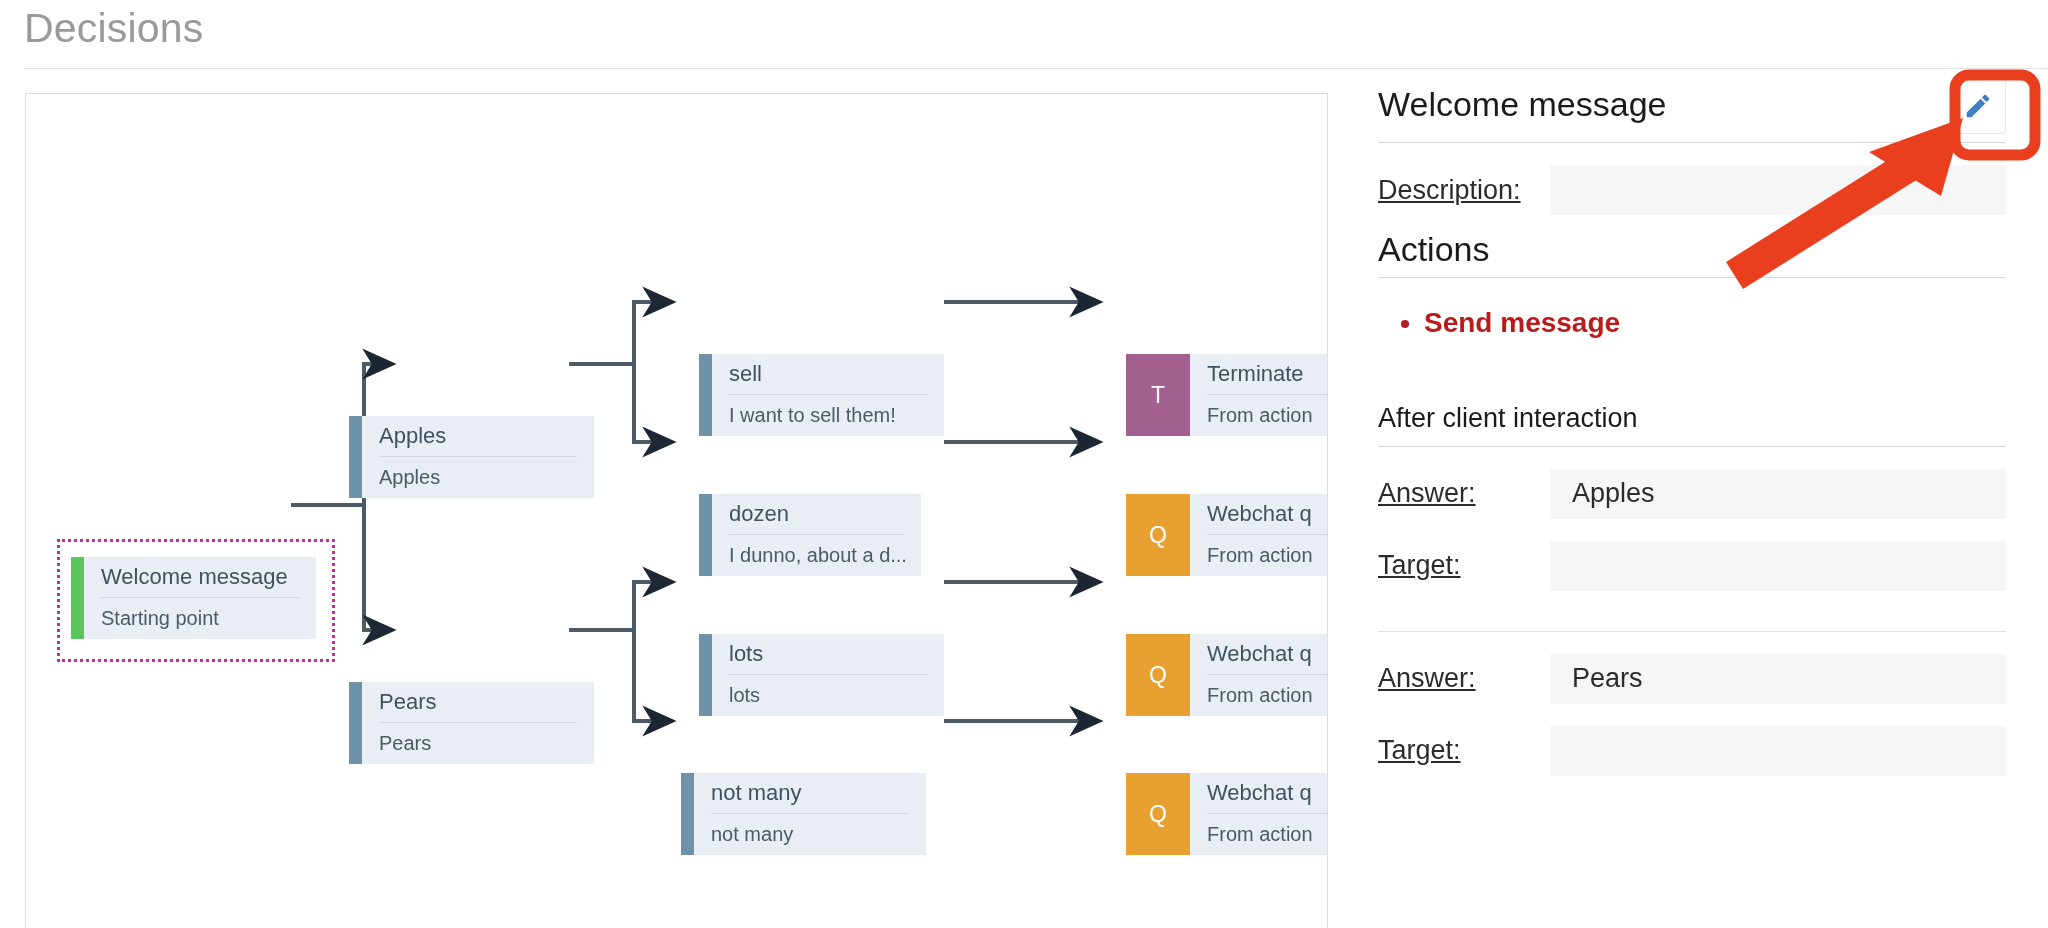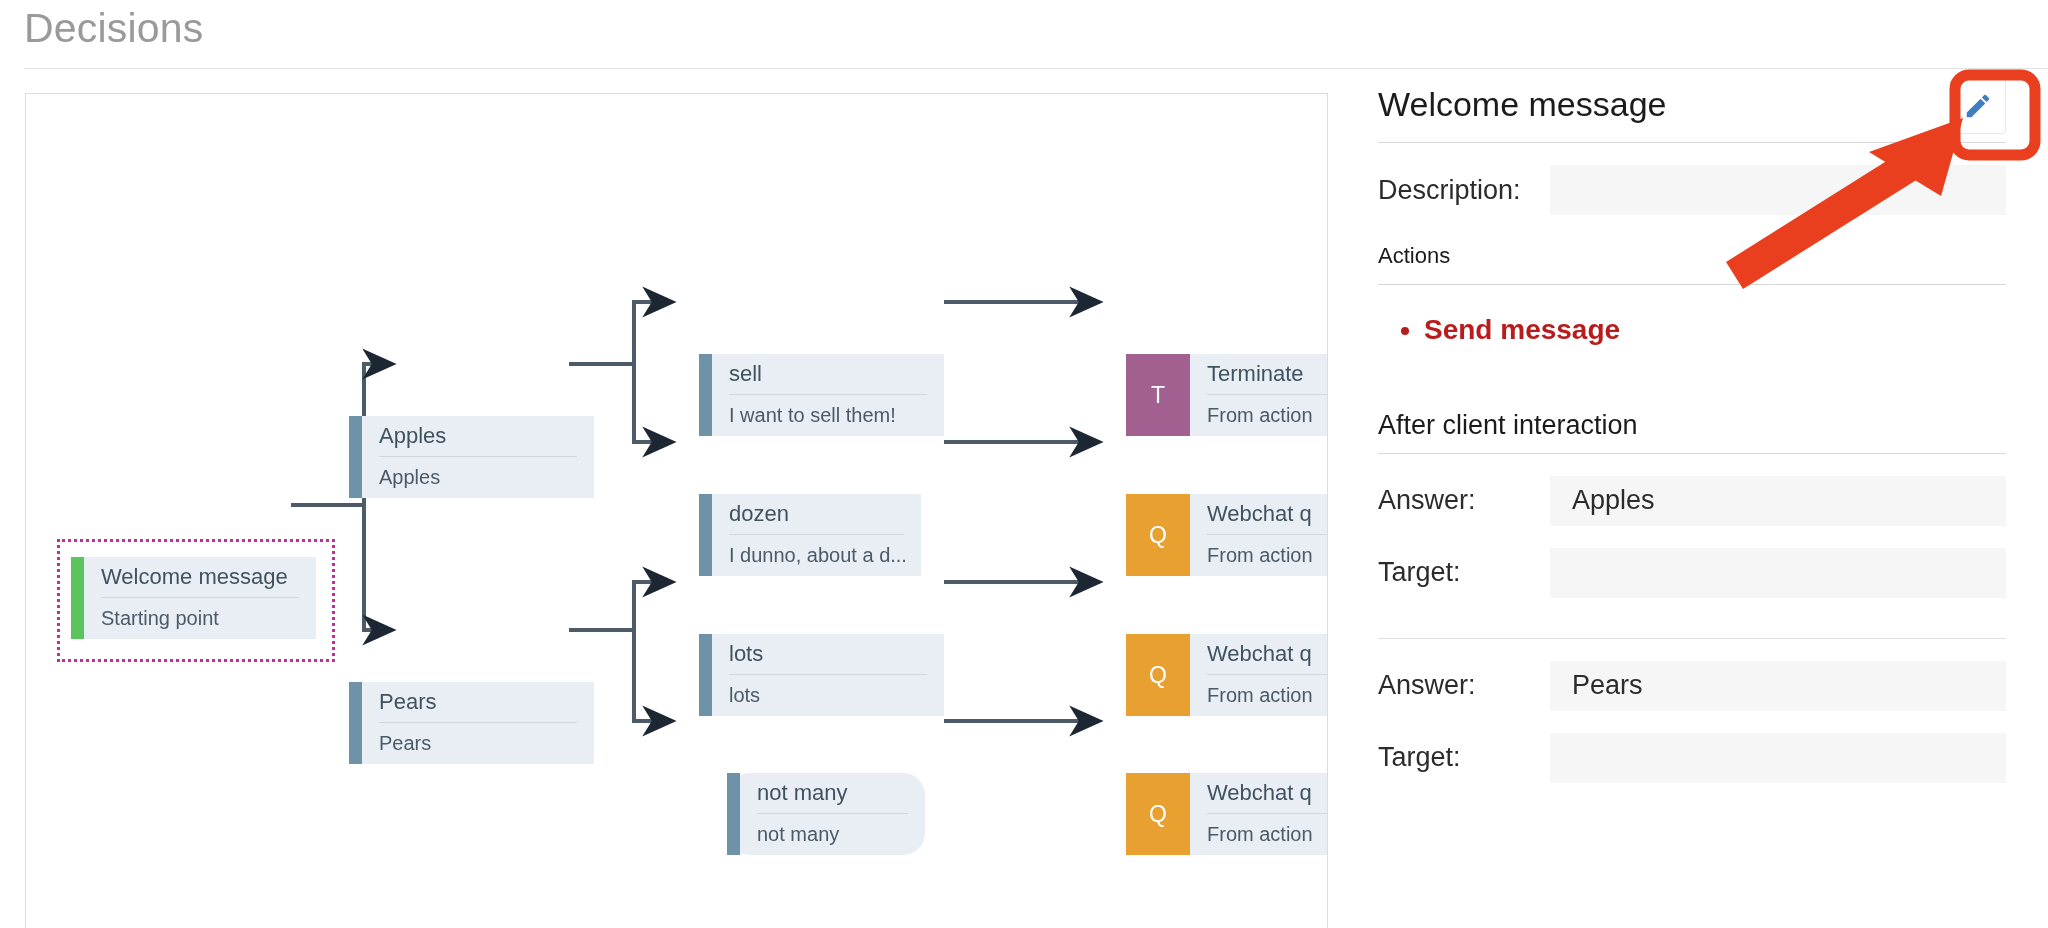--- a/index.html
+++ b/index.html
@@ -81,26 +81,26 @@
     position: absolute; right: 0; top: -2px;
     width: 56px; height: 56px; background: #fff;
     border: 1px solid #e6e6e6; border-radius: 4px;
     display: flex; align-items: center; justify-content: center;
     cursor: pointer;
   }
 
   .field-row { display: flex; align-items: stretch; height: 50px; margin-top: 22px; }
   .field-label {
     width: 172px; flex: 0 0 172px; font-size: 27px; color: #2b2b2b;
-    display: flex; align-items: center;
+    display: flex; align-items: center; text-decoration: underline;
   }
   .field-box { flex: 1; background: #f6f6f6; display: flex; align-items: center;
                padding-left: 22px; font-size: 27px; color: #2b2b2b; }
 
-  .sec-title { font-size: 22px; color: #1b1b1b; margin-top: 17px; line-height: 48px; }
+  .sec-title { font-size: 34px; color: #1b1b1b; margin-top: 10px; line-height: 48px; }
   .sec-title.big { font-size: 27px; }
   .sec-rule { height: 1px; background: #d8d8d8; margin-top: 4px; }
 
   .bullets { margin: 26px 0 0 0; padding-left: 46px; list-style: disc; }
   .bullets li { font-size: 28px; color: #b91c1c; line-height: 1.35; font-weight: bold; }
 
   .group-divider { height: 1px; background: #e0e0e0; margin-top: 40px; }
 
   
   .anno { position: absolute; left: 0; top: 0; width: 2048px; height: 928px;
@@ -181,21 +181,21 @@
             <div class="sub">I dunno, about a d...</div>
           </div>
         </div>
         <div class="node" style="left: 673px; top: 540px; width: 245px; justify-content: center;">
           <div class="bar"></div>
           <div class="body">
             <div class="ttl">lots</div>
             <div class="sub">lots</div>
           </div>
         </div>
-        <div class="node" style="left: 701px; top: 679px; width: 198px; border-radius: 22px;">
+        <div class="node" style="left: 655px; top: 679px; width: 245px;">
           <div class="bar"></div>
           <div class="body">
             <div class="ttl">not many</div>
             <div class="sub">not many</div>
           </div>
         </div>
         <div class="node term badged" style="left: 1100px; top: 260px; width: 290px;">
           <div class="badge">T</div>
           <div class="body">
             <div class="ttl">Terminate</div>

